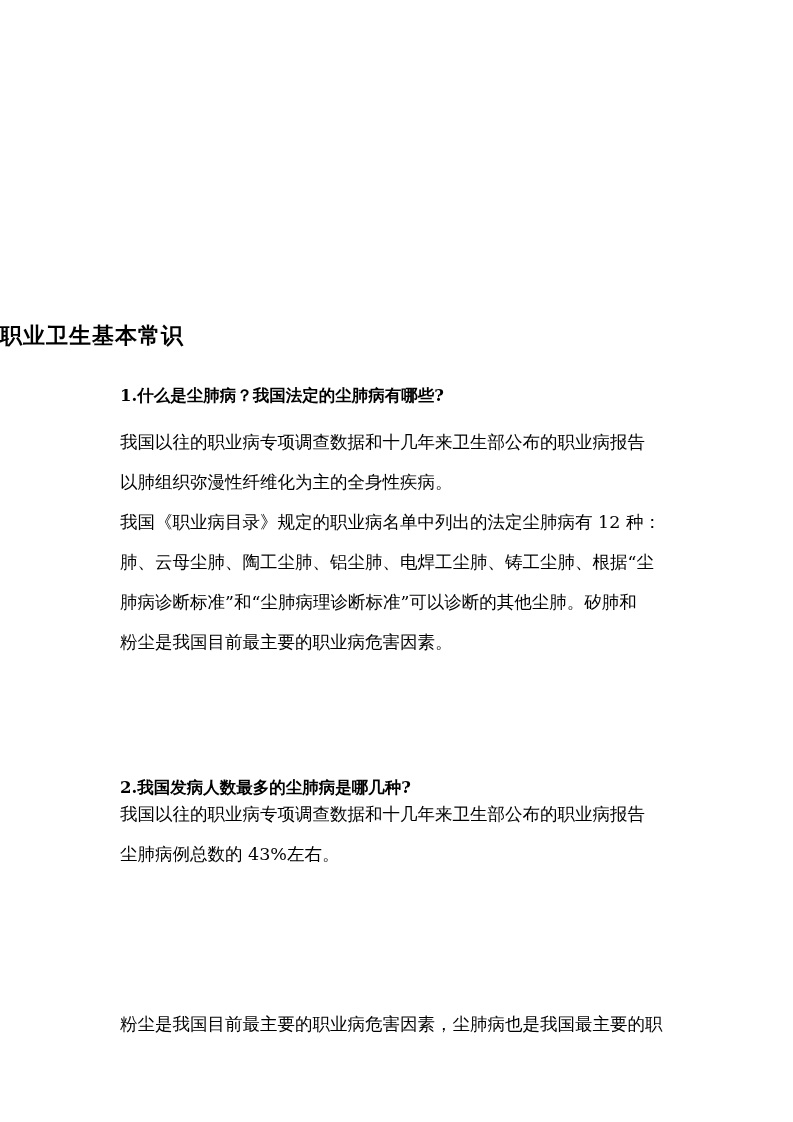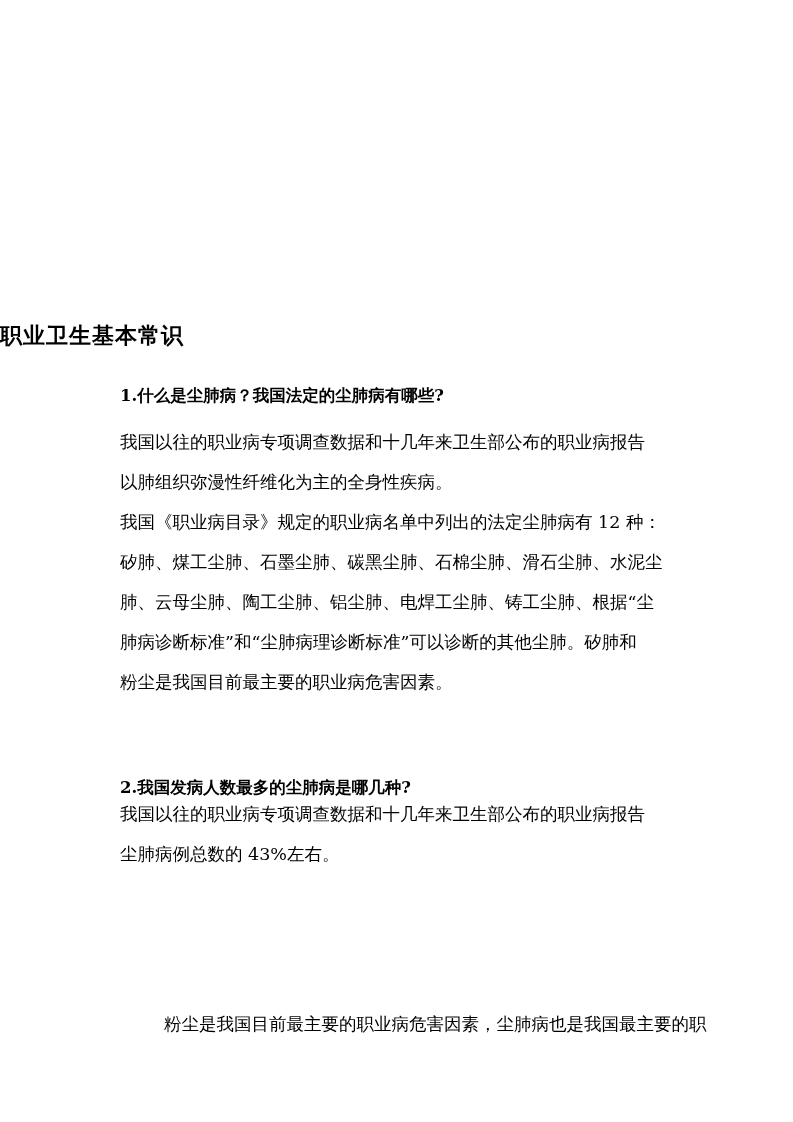--- a/index.html
+++ b/index.html
@@ -20,28 +20,27 @@
 <div class="page">
   <div class="title">职业卫生基本常识</div>
 
   <div class="heading" style="top:384px;">1.什么是尘肺病？我国法定的尘肺病有哪些?</div>
   <div class="para" style="top:422px;">
     <span class="line">我国以往的职业病专项调查数据和十几年来卫生部公布的职业病报告</span>
     <span class="line">以肺组织弥漫性纤维化为主的全身性疾病。</span>
   </div>
   <div class="para" style="top:502px;">
     <span class="line">我国《职业病目录》规定的职业病名单中列出的法定尘肺病有 12 种：</span>
-    <span class="line">矽肺、煤工尘肺、石墨尘肺、碳黑尘肺、石棉尘肺、滑石尘肺、水泥尘</span>
     <span class="line">肺、云母尘肺、陶工尘肺、铝尘肺、电焊工尘肺、铸工尘肺、根据“尘</span>
     <span class="line">肺病诊断标准”和“尘肺病理诊断标准”可以诊断的其他尘肺。矽肺和</span>
     <span class="line">粉尘是我国目前最主要的职业病危害因素。</span>
   </div>
 
   <div class="heading" style="top:756px;margin-top:20px;">2.我国发病人数最多的尘肺病是哪几种?</div>
   <div class="para" style="top:794px;">
     <span class="line">我国以往的职业病专项调查数据和十几年来卫生部公布的职业病报告</span>
     <span class="line">尘肺病例总数的 43%左右。</span>
   </div>
 
-  <div class="para" style="top:1004px;margin-left:44px;">
+  <div class="para" style="top:1004px;">
     <span class="line">粉尘是我国目前最主要的职业病危害因素，尘肺病也是我国最主要的职</span>
   </div>
 </div>
 
 </body></html>

